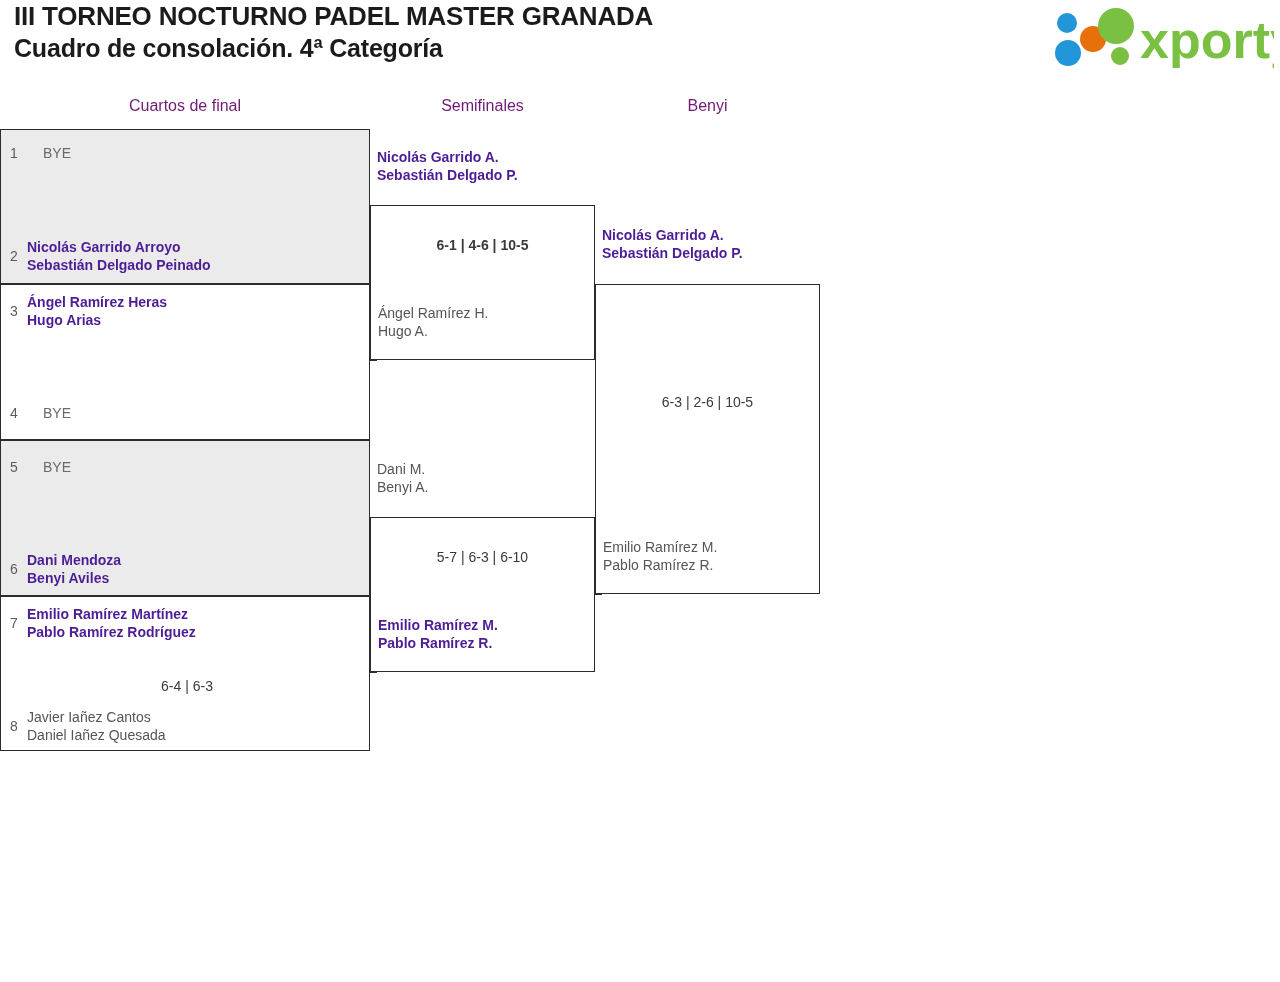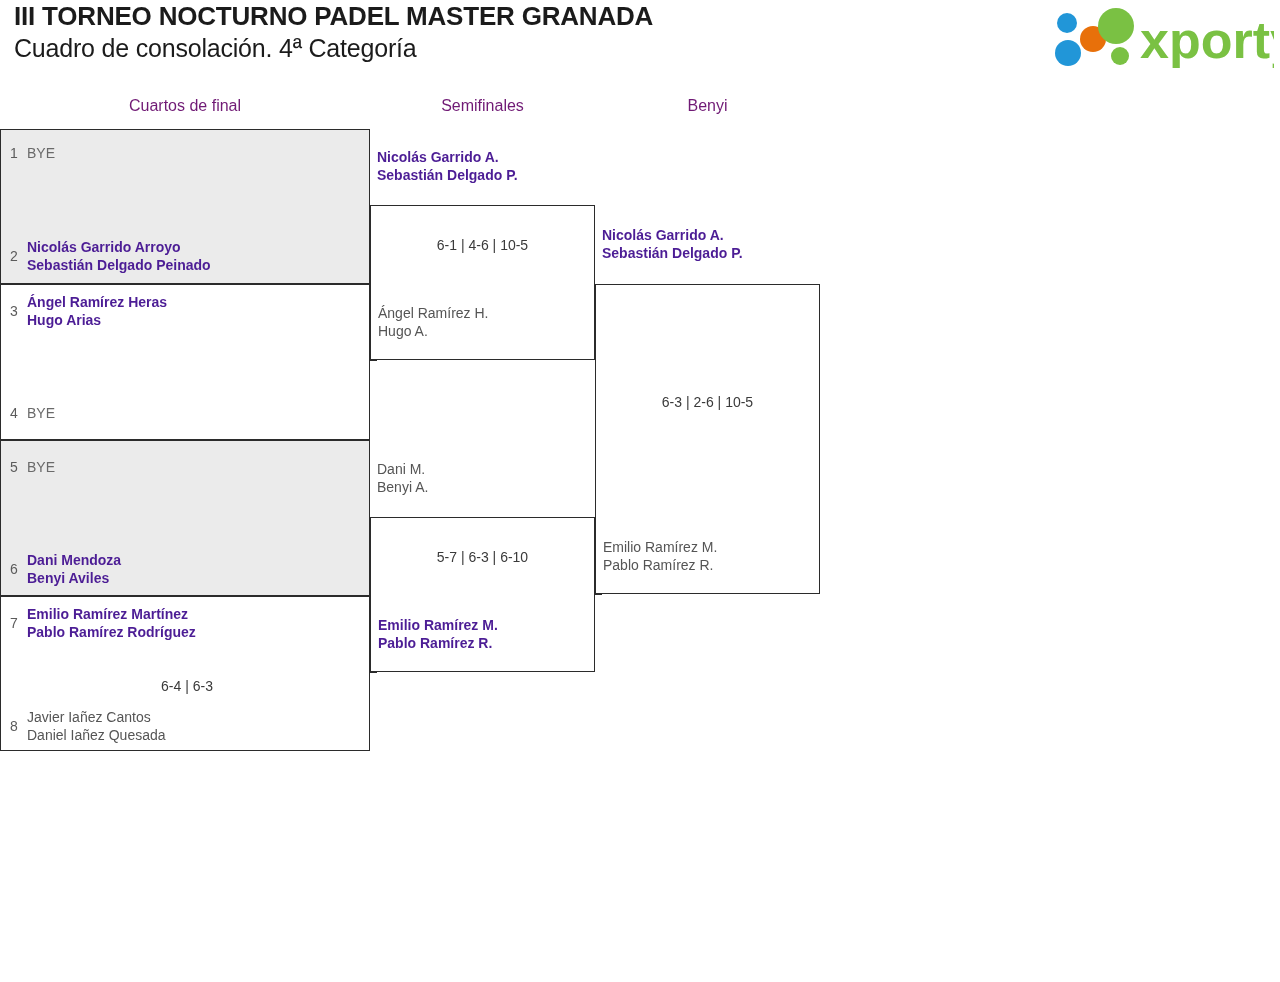--- a/index.html
+++ b/index.html
@@ -12,21 +12,21 @@
   }
   #root { position: relative; width: 1280px; height: 982px; }
 
   
   .title-block { position: absolute; left: 0; top: 0; width: 900px; margin-left: 13px; }
   .title-line1 {
     font-size: 26px; font-weight: 700; color: #1b1b1b;
     letter-spacing: -0.2px; line-height: 32px; padding-left: 1px;
   }
   .title-line2 {
-    font-size: 25px; font-weight: 400; color: #1b1b1b;
+    font-size: 25px; font-weight: 700; color: #1b1b1b;
     letter-spacing: -0.2px; line-height: 32px; padding-left: 1px;
   }
 
   
   .logo { position: absolute; left: 1046px; top: 6px; width: 228px; height: 62px; }
   .logo svg { display: block; }
 
   
   .round-head {
     position: absolute; font-size: 16px; font-weight: 400;
@@ -45,21 +45,21 @@
 
   .slot { position: absolute; display: flex; align-items: center; }
   .seed {
     width: 26px; flex: 0 0 26px;
     font-size: 14px; color: #5b5b5b; text-align: center;
     line-height: 17px;
   }
   .names { font-size: 14px; line-height: 18px; white-space: nowrap; }
   .names.win { color: #4c1d95; font-weight: 700; }
   .names.lose { color: #555555; font-weight: 400; }
-  .names.bye { color: #6a6a6a; font-weight: 400; }
+  .names.bye { color: #6a6a6a; font-weight: 400; margin-left: 16px; }
 
   .score {
     position: absolute; font-size: 14px; color: #3a3a3a;
     text-align: center; white-space: nowrap;
   }
 
   .connector { position: absolute; background: #2b2b2b; }
 </style>
 </head>
 <body>
@@ -157,21 +157,21 @@
     </div>
 
     <div class="slot" style="left:377px; top:148px; width:215px;">
       <span class="names win">
         <span>Nicolás Garrido A.</span><br>
         <span>Sebastián Delgado P.</span>
       </span>
     </div>
 
     <div class="box" style="left:370px; top:205px; width:225px; height:155px;">
-      <div class="score" style="left:0px; top:31px; width:223px;">6-1 | 4-6 | 10-5</div>
+      <div class="score" style="left:0px; top:31px; width:223px;font-weight:bold;">6-1 | 4-6 | 10-5</div>
       <div class="slot" style="left:7px; top:98px; width:215px;">
         <span class="names lose">
           <span>Ángel Ramírez H.</span><br>
           <span>Hugo A.</span>
         </span>
       </div>
     </div>
 
     <div class="slot" style="left:377px; top:460px; width:215px;">
       <span class="names lose">

